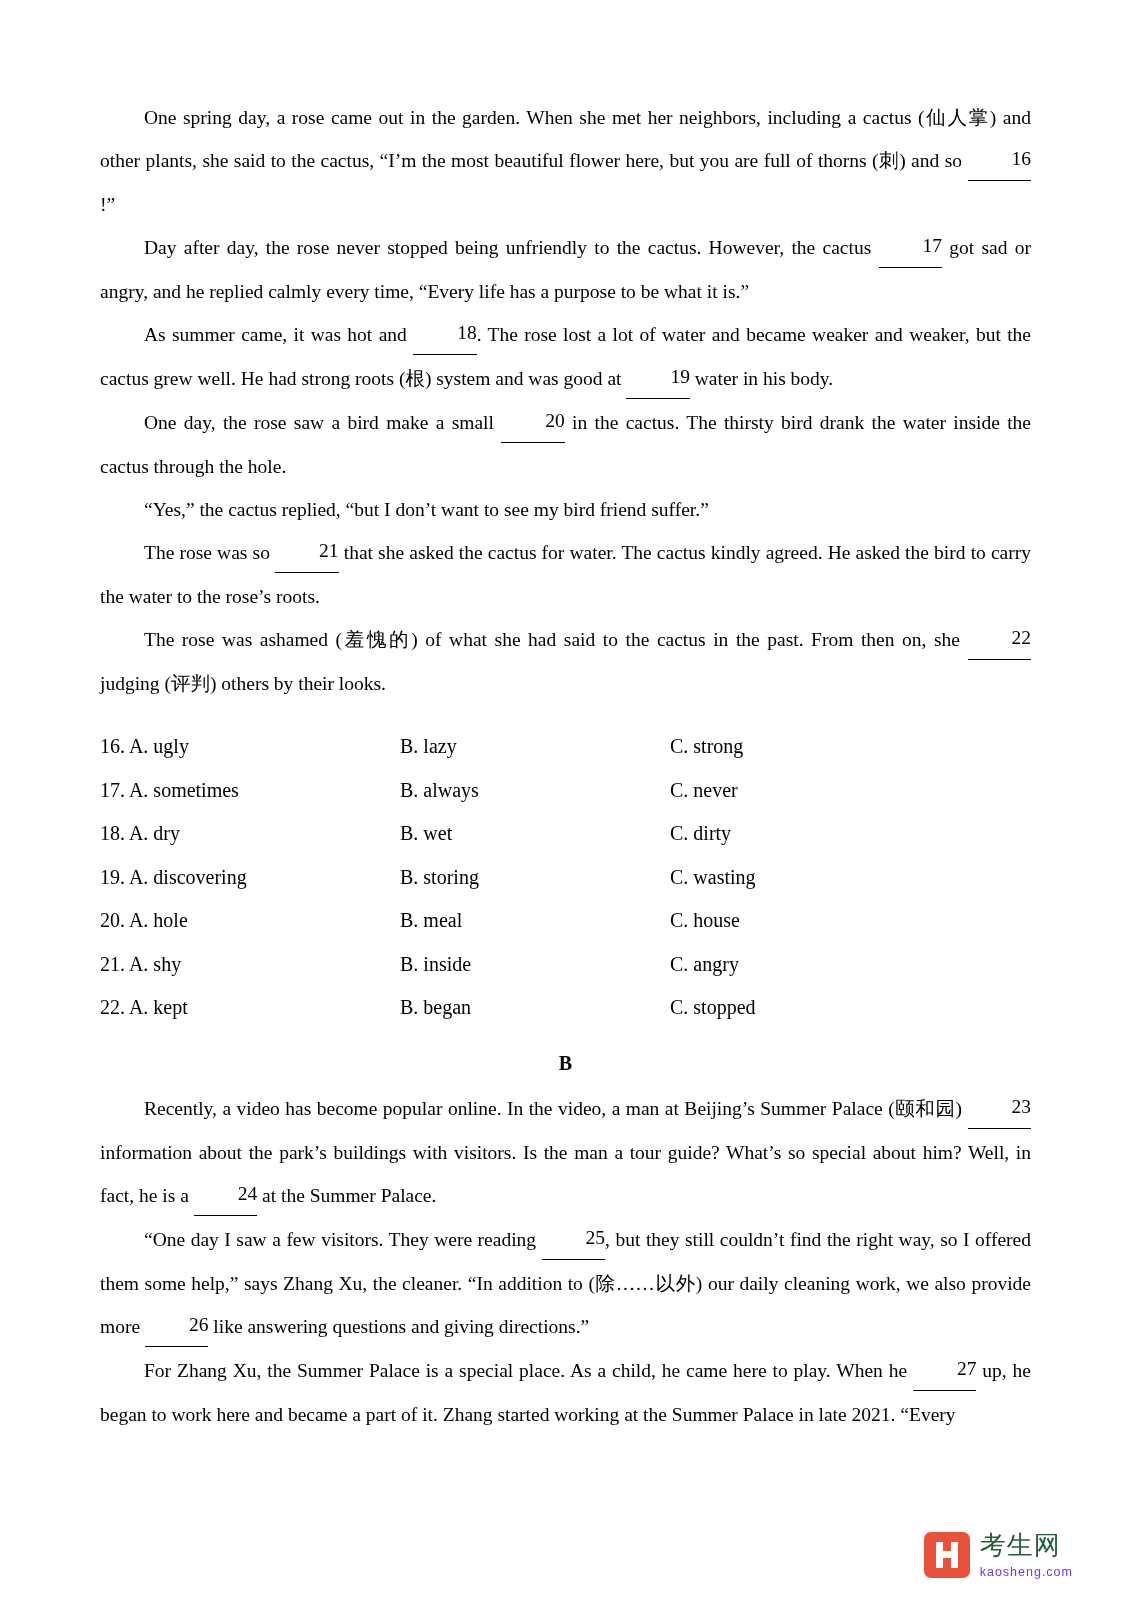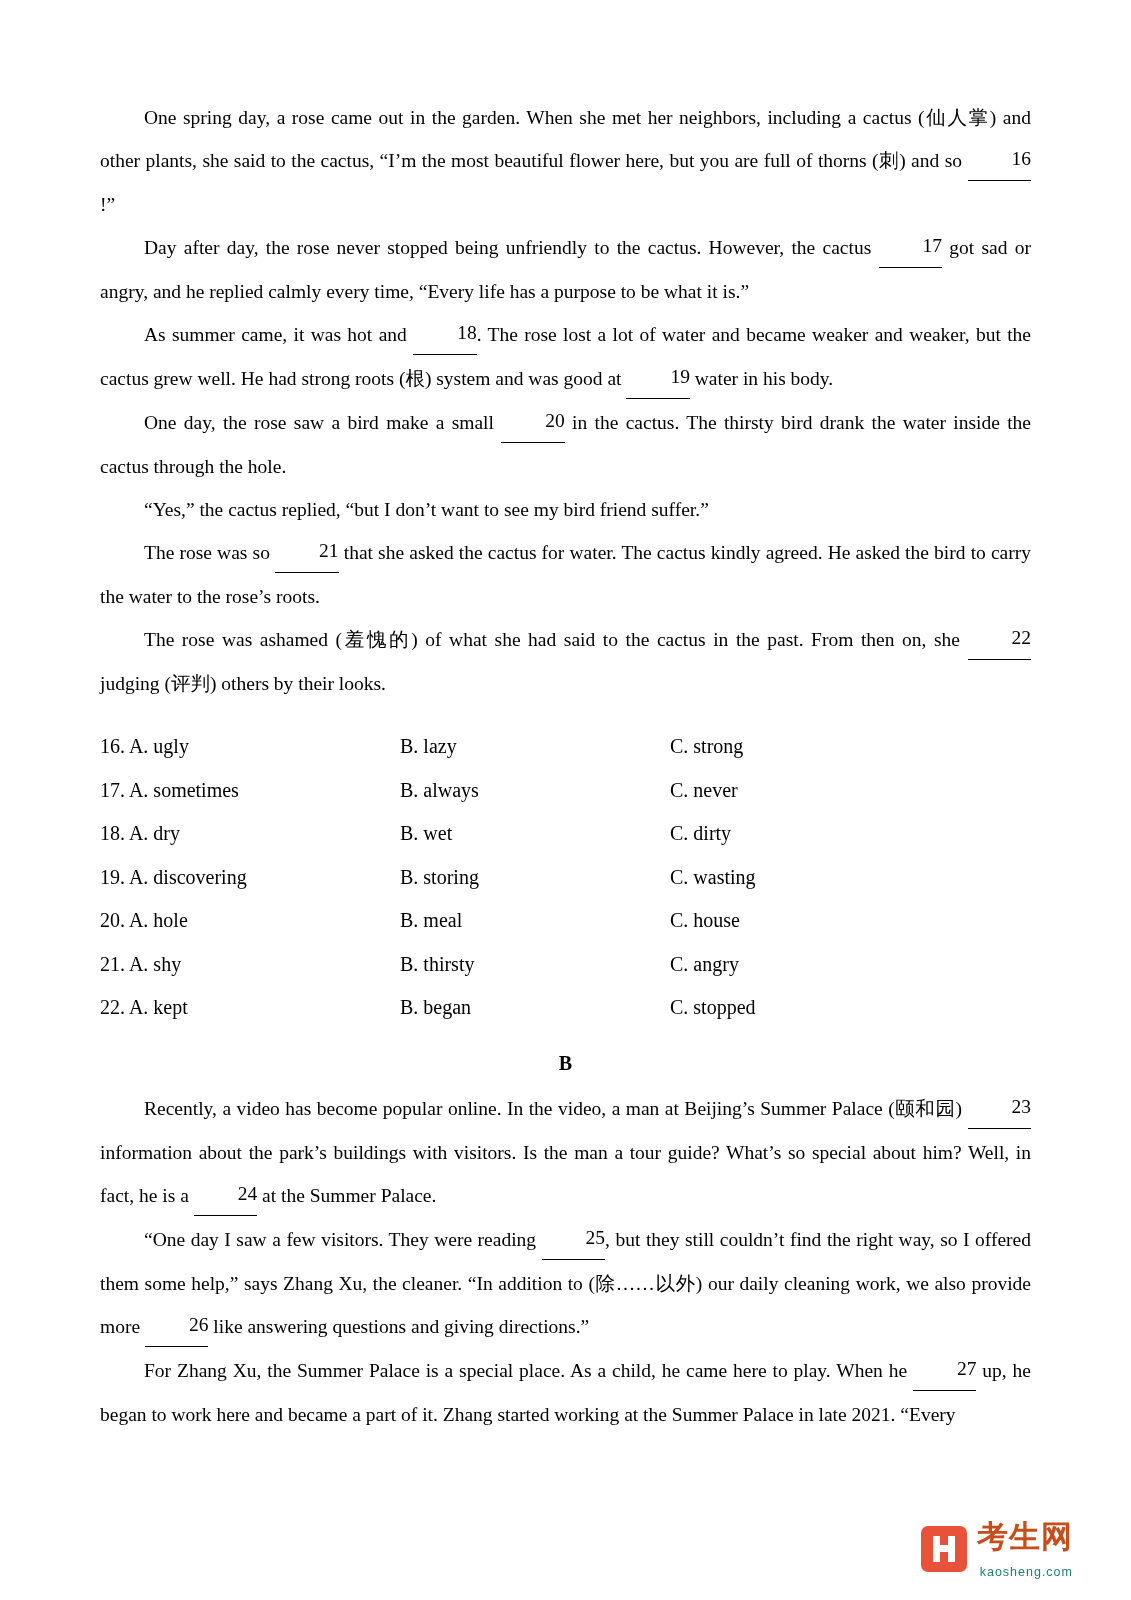--- a/index.html
+++ b/index.html
@@ -94,31 +94,31 @@
     width: 7px; height: 26px;
     background: #fff;
   }
   .wm-text {
     display: flex;
     flex-direction: column;
     line-height: 1;
   }
   .wm-main {
     font-family: "Liberation Sans", sans-serif;
-    font-size: 31px;
-    color: #c2410c;
-    font-weight: bold;
+    font-size: 26px;
+    color: #14532d;
+    font-weight: normal;
     letter-spacing: 1px;
   }
   .wm-sub {
     font-family: "Liberation Sans", sans-serif;
     font-size: 12.5px;
-    color: #0f766e;
+    color: #6d28d9;
     letter-spacing: 1px;
-    margin-top: 14px;
+    margin-top: 8px;
     text-align: right;
   }
 </style>
 </head>
 <body>
 
 <div class="page">
 
   <div>
     <p class="para" id="p1">One spring day, a rose came out in the garden. When she met her neighbors, including a cactus (仙人掌) and other plants, she said to the cactus, “I’m the most beautiful flower here, but you are full of thorns (刺) and so <span class="blank blank-s">16</span>!”</p>
@@ -151,21 +151,21 @@
       <div class="opt-b">B. storing</div>
       <div class="opt-c">C. wasting</div>
     </div>
     <div class="opt-row">
       <div class="opt-a"><span>20.</span> <span>A. hole</span></div>
       <div class="opt-b">B. meal</div>
       <div class="opt-c">C. house</div>
     </div>
     <div class="opt-row">
       <div class="opt-a"><span>21.</span> <span>A. shy</span></div>
-      <div class="opt-b">B. thirsty</div>
+      <div class="opt-b">B. inside</div>
       <div class="opt-c">C. angry</div>
     </div>
     <div class="opt-row">
       <div class="opt-a"><span>22.</span> <span>A. kept</span></div>
       <div class="opt-b">B. began</div>
       <div class="opt-c">C. stopped</div>
     </div>
   </div>
 
   <div class="section-letter">B</div>

